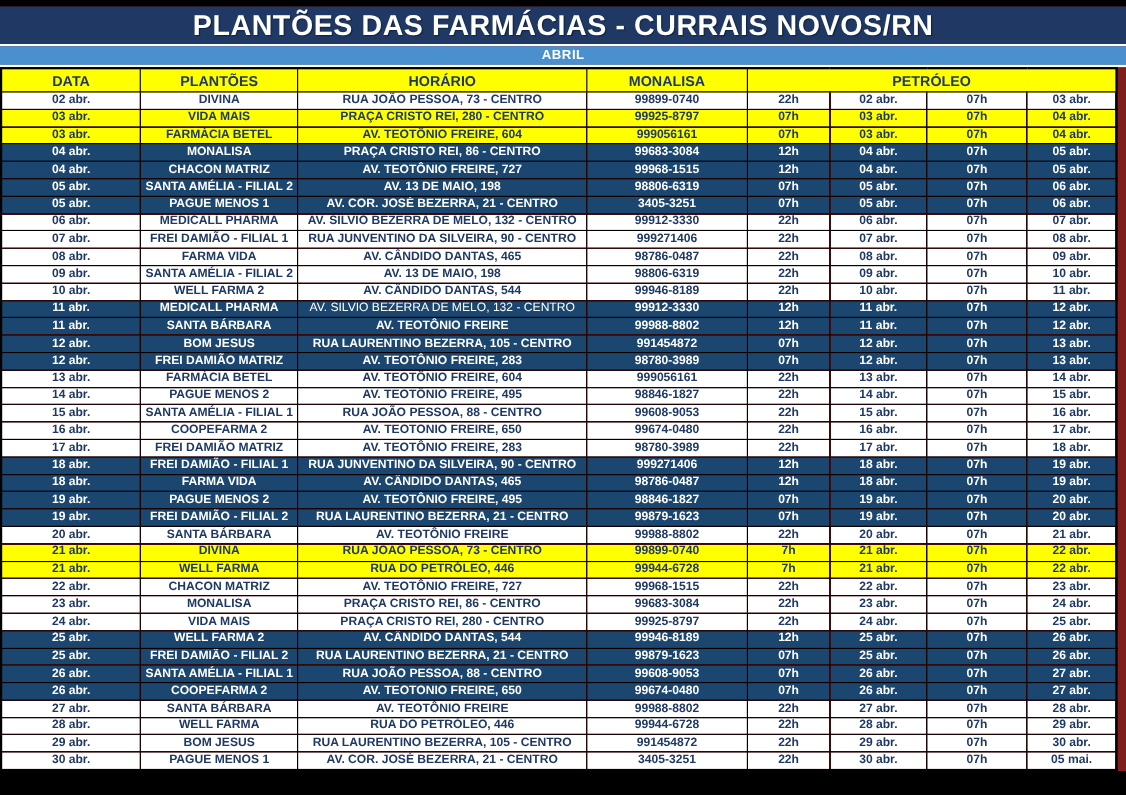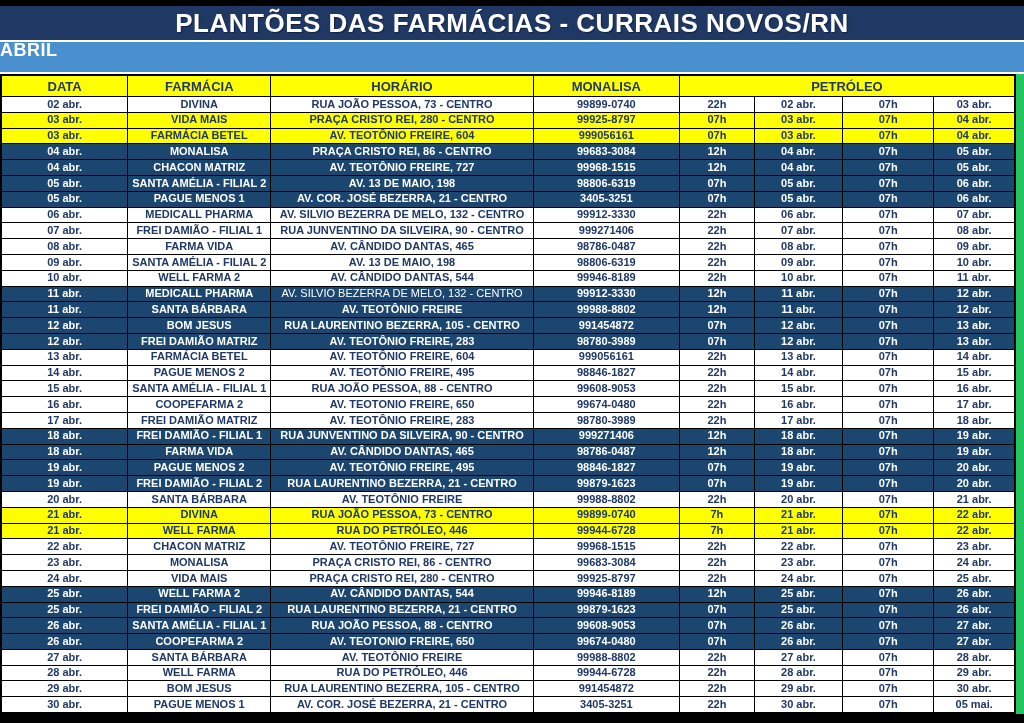--- a/index.html
+++ b/index.html
@@ -1,35 +1,35 @@
 <!DOCTYPE html>
 <html><head>
 <meta charset="utf-8">
 <style>
   html,body { margin:0; padding:0; background:#ffffff; }
   #page {
     width:1024px; height:723px;
     display:flex; flex-direction:column;
-    background:#22c55e;
+    background:#7f1d1d;
     font-family:"Liberation Sans", sans-serif;
     overflow:hidden;
   }
   .strip-top { height:6px; background:#000000; }
   .title-bar {
     height:34px; line-height:34px;
     background:#1F3864; color:#ffffff;
     font-weight:bold; font-size:26px; letter-spacing:0.5px;
     text-align:center;
     text-shadow:1px 1px 1px rgba(0,0,0,0.4);
   }
   .gap { height:2px; background:#ffffff; }
   .month-bar {
-    height:30px; line-height:17px;
+    height:17px; line-height:17px;
     background:#4A90CF; color:#ffffff;
-    font-weight:bold; font-size:18px; text-align:left;
+    font-weight:bold; font-size:12px; text-align:center;
     letter-spacing:0.5px;
   }
   table {
     width:1016px; margin:0 0;
     border-collapse:collapse; table-layout:fixed;
     border:2px solid #000000;
   }
   th {
     background:#FFFF00; color:#1F3864;
     border:1px solid #000000;
@@ -66,21 +66,21 @@
       <col style="width:25.9%">
       <col style="width:14.4%">
       <col style="width:7.4%">
       <col style="width:8.7%">
       <col style="width:9.0%">
       <col style="width:8.0%">
     </colgroup>
     <thead>
       <tr>
         <th>DATA</th>
-        <th>FARMÁCIA</th>
+        <th>PLANTÕES</th>
         <th>HORÁRIO</th>
         <th>MONALISA</th>
         <th colspan="4">PETRÓLEO</th>
       </tr>
     </thead>
     <tbody>
         <tr class="white">
           <td>02 abr.</td>
           <td>DIVINA</td>
           <td>RUA JOÃO PESSOA, 73 - CENTRO</td>

